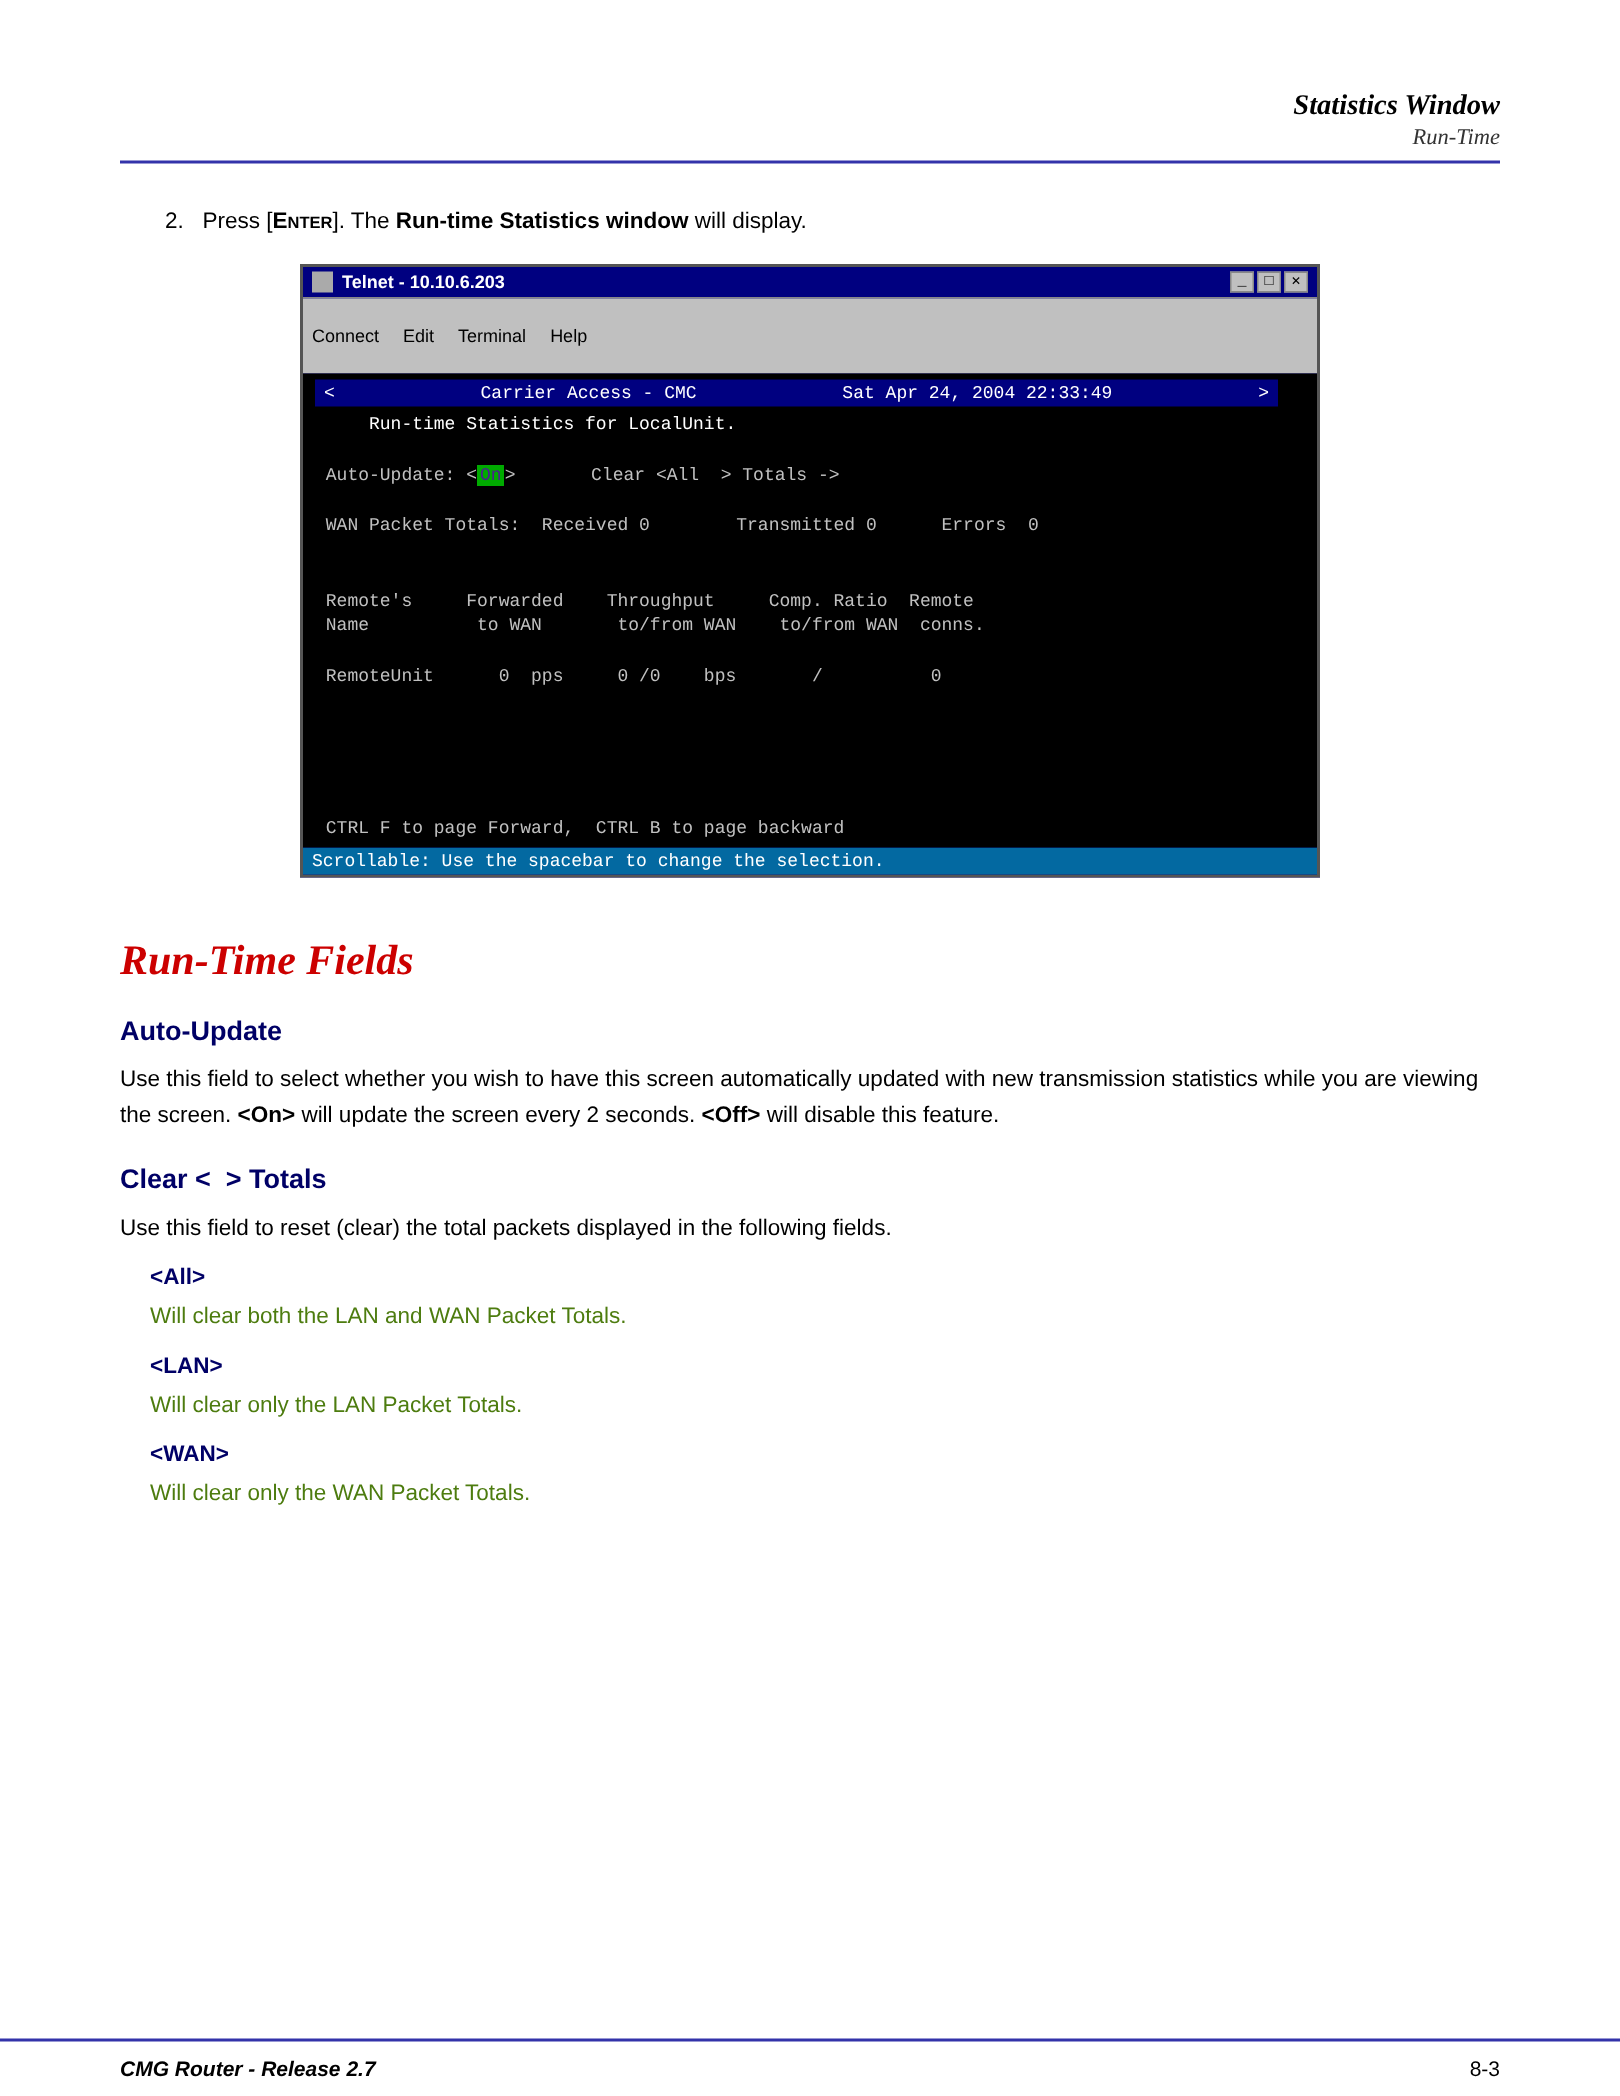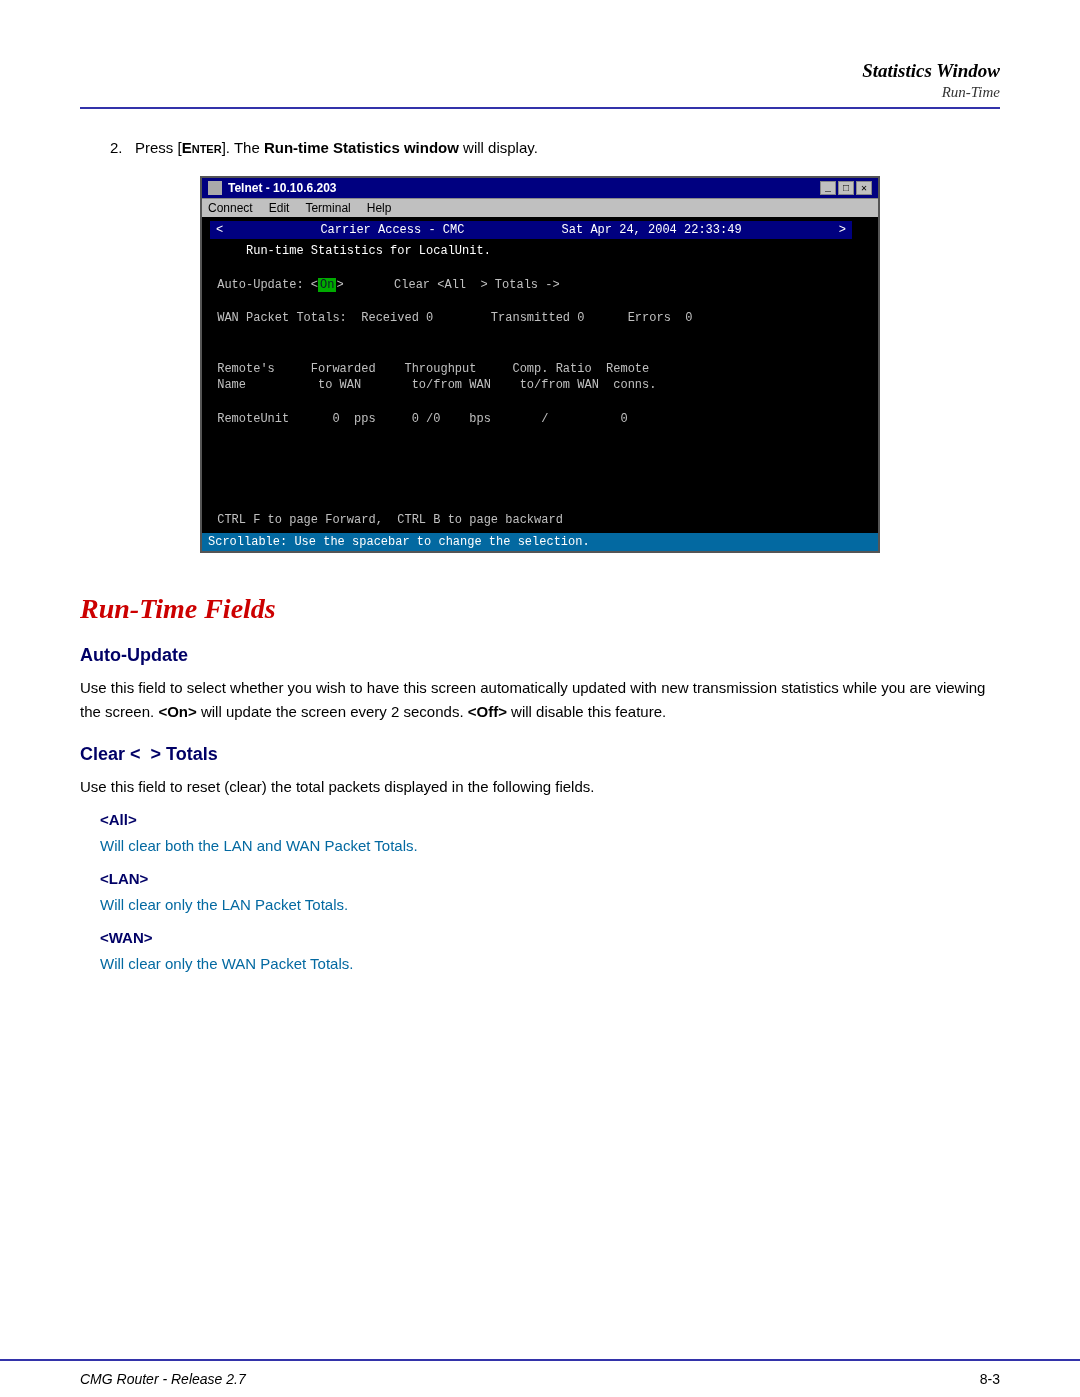--- a/index.html
+++ b/index.html
@@ -114,21 +114,21 @@
       font-size: 10px;
       color: #000;
       cursor: pointer;
     }
 
     .telnet-menubar {
       background: #c0c0c0;
       color: #000000;
       display: flex;
       gap: 16px;
-      padding: 2px 6px;
+      padding: 18px 6px;
       font-family: Arial, sans-serif;
       font-size: 12px;
     }
 
     .telnet-menubar span {
       cursor: pointer;
     }
 
     .telnet-body {
       background: #000000;
@@ -159,21 +159,21 @@
       white-space: pre;
       color: #c0c0c0;
     }
 
     .telnet-line.white-text {
       color: #ffffff;
     }
 
     .on-highlight {
       background: #00aa00;
-      color: #0f172a;
+      color: #4c1d95;
       padding: 0 2px;
     }
 
     .telnet-status-bar {
       background: #0369a1;
       color: #ffffff;
       font-family: 'Courier New', Courier, monospace;
       font-size: 12px;
       padding: 2px 6px;
     }
@@ -209,41 +209,41 @@
     .body-text {
       font-size: 15px;
       line-height: 1.6;
       color: #000000;
       margin-bottom: 10px;
     }
 
     .body-text-indent {
       font-size: 15px;
       line-height: 1.6;
-      color: #0369a1;
+      color: #4d7c0f;
       margin-bottom: 8px;
       margin-left: 20px;
     }
 
     
     .footer {
       position: absolute;
       bottom: 0;
       left: 0;
       right: 0;
       border-top: 2px solid #3333aa;
       display: flex;
       justify-content: space-between;
       padding: 10px 80px;
       font-size: 14px;
     }
 
     .footer-left {
       font-style: italic;
-      font-weight: normal;
+      font-weight: bold;
     }
 
     .footer-right {
       font-weight: normal;
     }
   </style>
 </head>
 <body>
 
 <div class="page-container">

